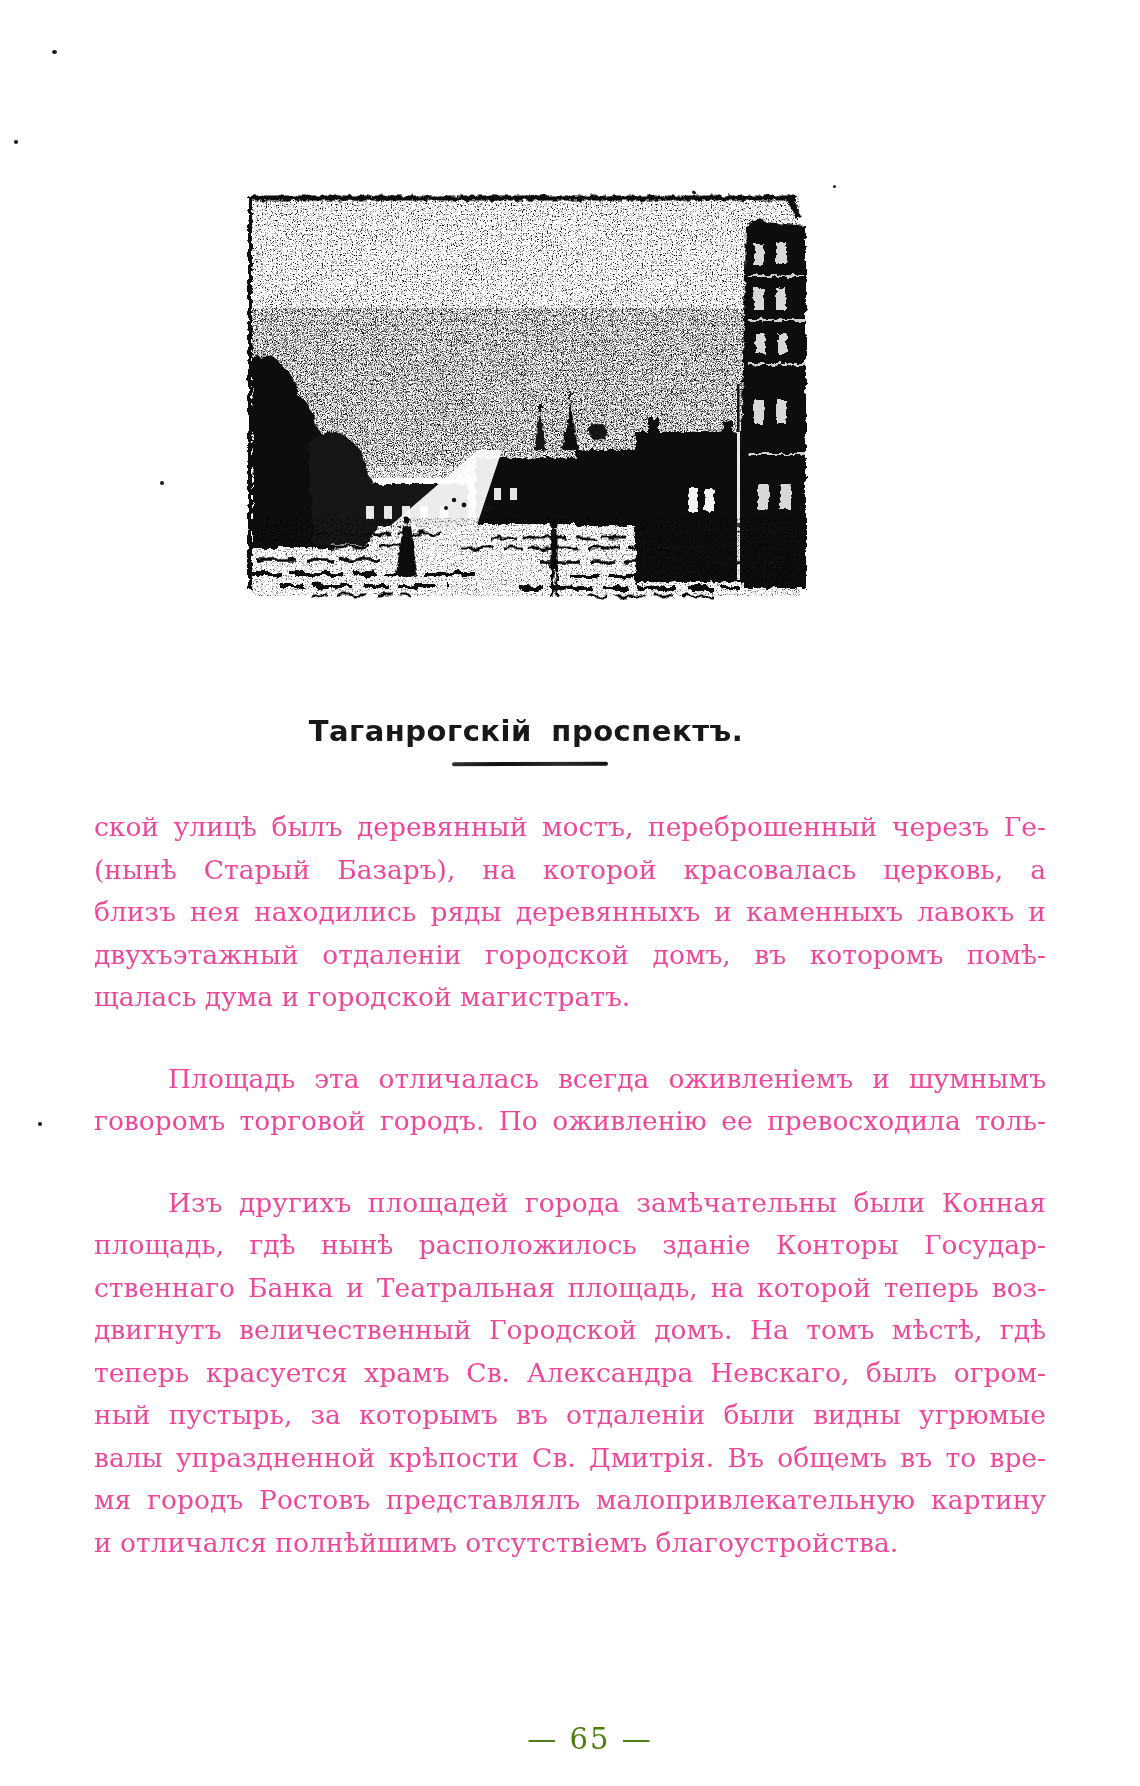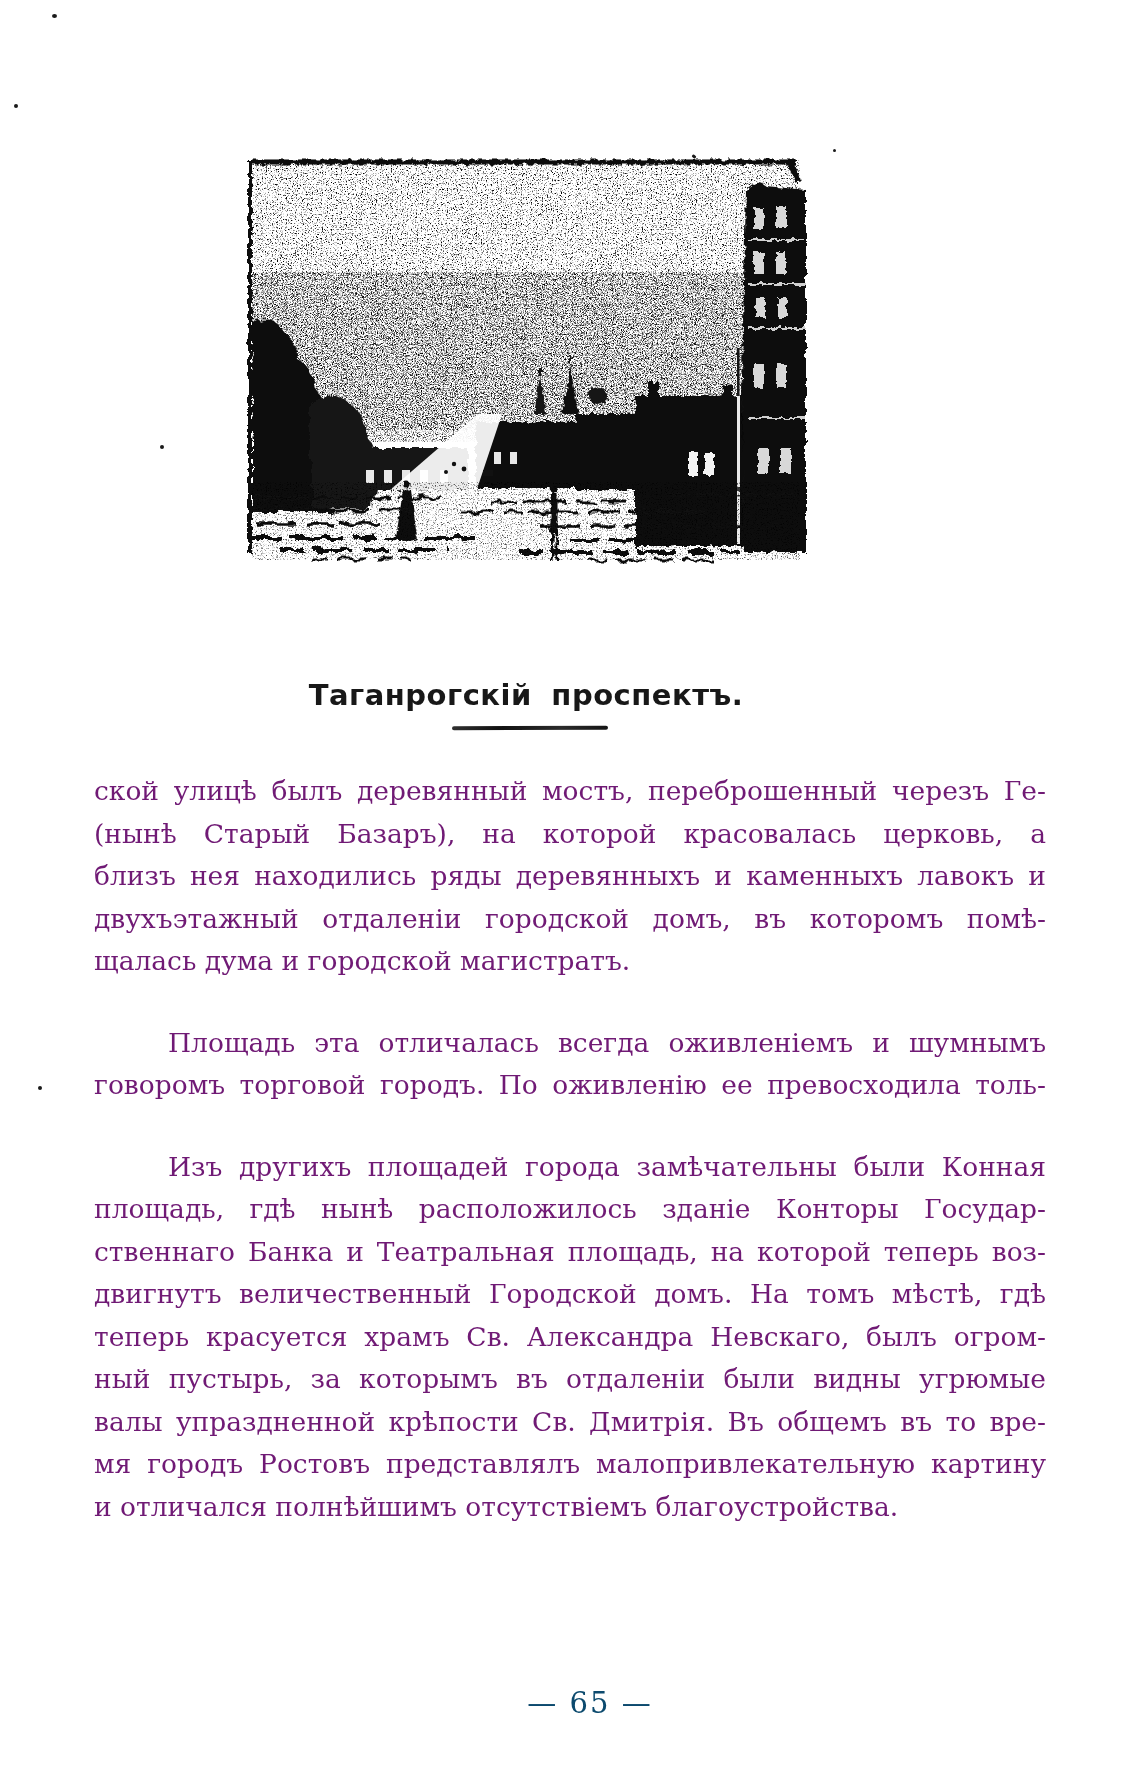--- a/index.html
+++ b/index.html
@@ -1,20 +1,20 @@
 <!DOCTYPE html>
 <html><head>
 <meta charset="utf-8">
 <style>
   html,body{margin:0;padding:0;}
   body{
     width:1140px;height:1786px;position:relative;background:#ffffff;
     font-family:"DejaVu Serif",serif;color:#1c1c1c;overflow:hidden;
   }
-  .page{position:absolute;inset:0;}
+  .page{position:absolute;inset:0;margin-top:36px;}
 
   
   .figure{position:absolute;left:240px;top:152px;width:572px;height:412px;}
   .figure svg{display:block;width:100%;height:100%;}
 
   
   .caption{
     position:absolute;left:240px;top:678px;width:572px;
     text-align:center;font-family:"DejaVu Sans",sans-serif;font-weight:bold;
     font-size:29px;letter-spacing:0.5px;word-spacing:9px;color:#181818;
@@ -23,31 +23,31 @@
   
   .divider{
     position:absolute;left:452px;top:726px;width:156px;height:4px;
     background:linear-gradient(to right,#303030,#111 30%,#2b2b2b 70%,#151515);
     border-radius:2px;transform:skewY(-0.25deg);
   }
 
   
   .text-block{
     position:absolute;left:94px;top:770px;width:952px;
-    font-size:26.5px;line-height:42.5px;color:#701a75;
+    font-size:26.5px;line-height:42.5px;color:#ec4899;
   }
   .para{margin:0 0 39px 0;}
   .para:last-child{margin-bottom:0;}
   .tline{text-align:justify;text-align-last:justify;white-space:normal;}
   .tline.last{text-align-last:left;}
   .tline.first{text-indent:74px;}
 
   .page-number{
     position:absolute;left:140px;top:1686px;width:900px;
-    text-align:center;font-size:29px;letter-spacing:2px;color:#0c4a6e;
+    text-align:center;font-size:29px;letter-spacing:2px;color:#4d7c0f;
   }
 
   
   .speck{position:absolute;background:#1a1a1a;border-radius:50%;}
   .s1{left:52px;top:14px;width:5px;height:4px;}
   .s2{left:14px;top:104px;width:4px;height:4px;}
   .s3{left:692px;top:155px;width:4px;height:3px;transform:rotate(40deg);border-radius:1px;}
   .s4{left:833px;top:149px;width:3px;height:3px;}
   .s5{left:160px;top:445px;width:4px;height:4px;}
   .s6{left:38px;top:1086px;width:4px;height:4px;}

